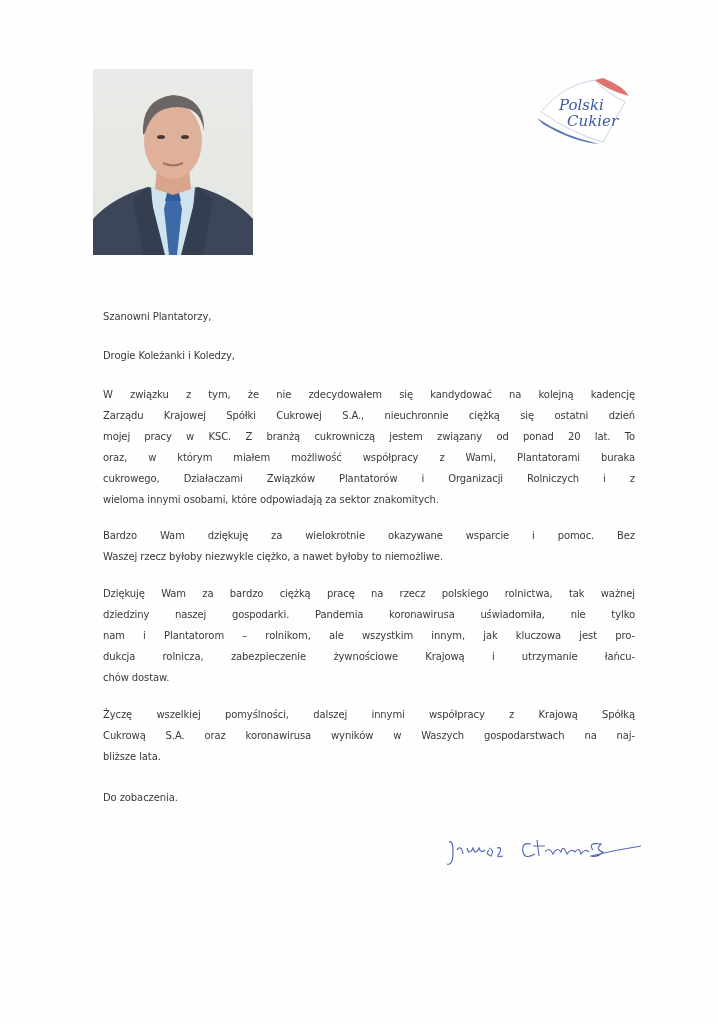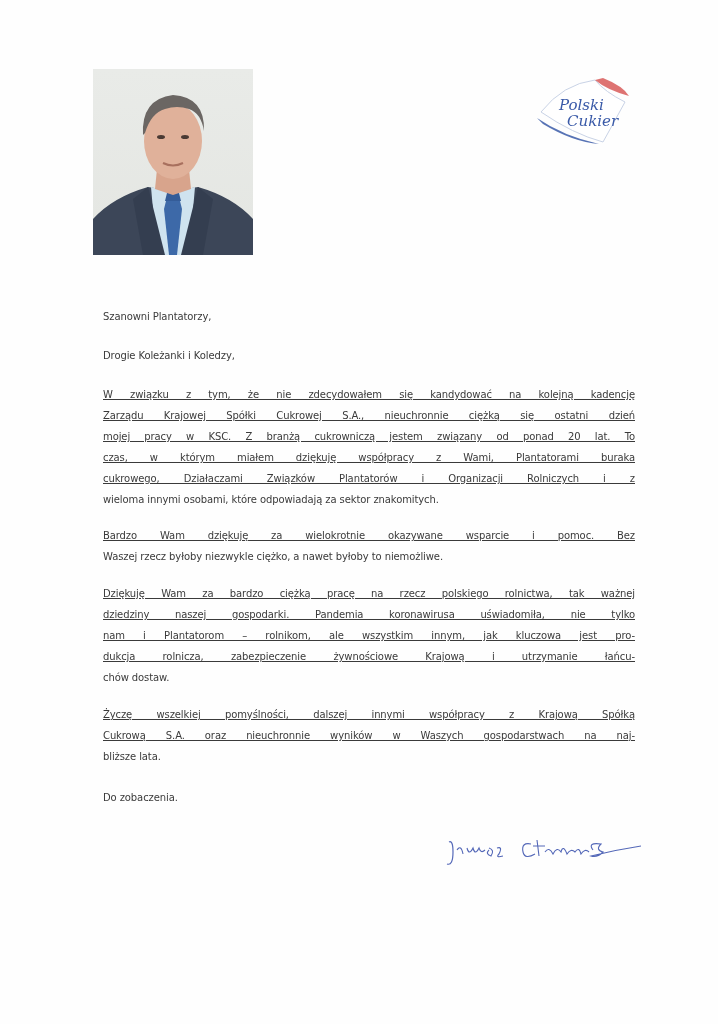--- a/index.html
+++ b/index.html
@@ -14,21 +14,21 @@
     }
     .photo svg { display: block; }
     .logo { position: absolute; left: 533px; top: 72px; width: 100px; height: 76px; }
     .letter {
       position: absolute; left: 95px; top: 0; width: 532px;
     }
     .line {
       position: absolute; left: 8px; width: 532px; font-size: 10px; white-space: nowrap;
       letter-spacing: -0.1px;
     }
-    .justify { text-align: justify; text-align-last: justify; white-space: normal; text-decoration: underline; }
+    .justify { text-align: justify; text-align-last: justify; white-space: normal; }
     .signature { position: absolute; left: 445px; top: 832px; width: 200px; height: 44px; }
   </style>
 </head>
 <body>
 
 <div class="photo">
   <svg width="160" height="186" viewBox="0 0 160 186">
 
     <path d="M0 186 L0 150 Q20 128 55 118 L80 122 L105 118 Q140 128 160 150 L160 186 Z" fill="#3c4658"></path>
 
@@ -64,41 +64,41 @@
 </div>
 
 <div class="letter">
   <div class="line" style="top:311px">Szanowni Plantatorzy,</div>
   <div class="line" style="top:350px">Drogie Koleżanki i Koledzy,</div>
 
   <div>
     <div class="line justify" style="top:389px">W związku z tym, że nie zdecydowałem się kandydować na kolejną kadencję</div>
     <div class="line justify" style="top:410px">Zarządu Krajowej Spółki Cukrowej S.A., nieuchronnie ciężką się ostatni dzień</div>
     <div class="line justify" style="top:431px">mojej pracy w KSC. Z branżą cukrowniczą jestem związany od ponad 20 lat. To</div>
-    <div class="line justify" style="top:452px">czas, w którym miałem dziękuję współpracy z Wami, Plantatorami buraka</div>
+    <div class="line justify" style="top:452px">oraz, w którym miałem możliwość współpracy z Wami, Plantatorami buraka</div>
     <div class="line justify" style="top:473px">cukrowego, Działaczami Związków Plantatorów i Organizacji Rolniczych i z</div>
     <div class="line" style="top:494px">wieloma innymi osobami, które odpowiadają za sektor znakomitych.</div>
   </div>
 
   <div>
     <div class="line justify" style="top:530px">Bardzo Wam dziękuję za wielokrotnie okazywane wsparcie i pomoc. Bez</div>
     <div class="line" style="top:551px">Waszej rzecz byłoby niezwykle ciężko, a nawet byłoby to niemożliwe.</div>
   </div>
 
   <div>
     <div class="line justify" style="top:588px">Dziękuję Wam za bardzo ciężką pracę na rzecz polskiego rolnictwa, tak ważnej</div>
     <div class="line justify" style="top:609px">dziedziny naszej gospodarki. Pandemia koronawirusa uświadomiła, nie tylko</div>
     <div class="line justify" style="top:630px">nam i Plantatorom – rolnikom, ale wszystkim innym, jak kluczowa jest pro-</div>
     <div class="line justify" style="top:651px">dukcja rolnicza, zabezpieczenie żywnościowe Krajową i utrzymanie łańcu-</div>
     <div class="line" style="top:672px">chów dostaw.</div>
   </div>
 
   <div>
     <div class="line justify" style="top:709px">Życzę wszelkiej pomyślności, dalszej innymi współpracy z Krajową Spółką</div>
-    <div class="line justify" style="top:730px">Cukrową S.A. oraz nieuchronnie wyników w Waszych gospodarstwach na naj-</div>
+    <div class="line justify" style="top:730px">Cukrową S.A. oraz koronawirusa wyników w Waszych gospodarstwach na naj-</div>
     <div class="line" style="top:751px">bliższe lata.</div>
   </div>
 
   <div class="line" style="top:792px">Do zobaczenia.</div>
 </div>
 
 <div class="signature">
   <svg width="200" height="44" viewBox="0 0 200 44">
     <path d="M4 10 Q8 8 8 20 Q8 34 2 32" stroke="#5468b8" stroke-width="1.2" fill="none"></path>
     <path d="M12 18 Q16 12 18 22 M22 16 Q24 24 28 16 Q30 24 34 16 Q36 22 40 18 M44 18 Q40 22 46 24 Q50 18 44 16 M52 16 Q58 14 54 22 Q50 26 58 24" stroke="#5468b8" stroke-width="1.1" fill="none"></path>

